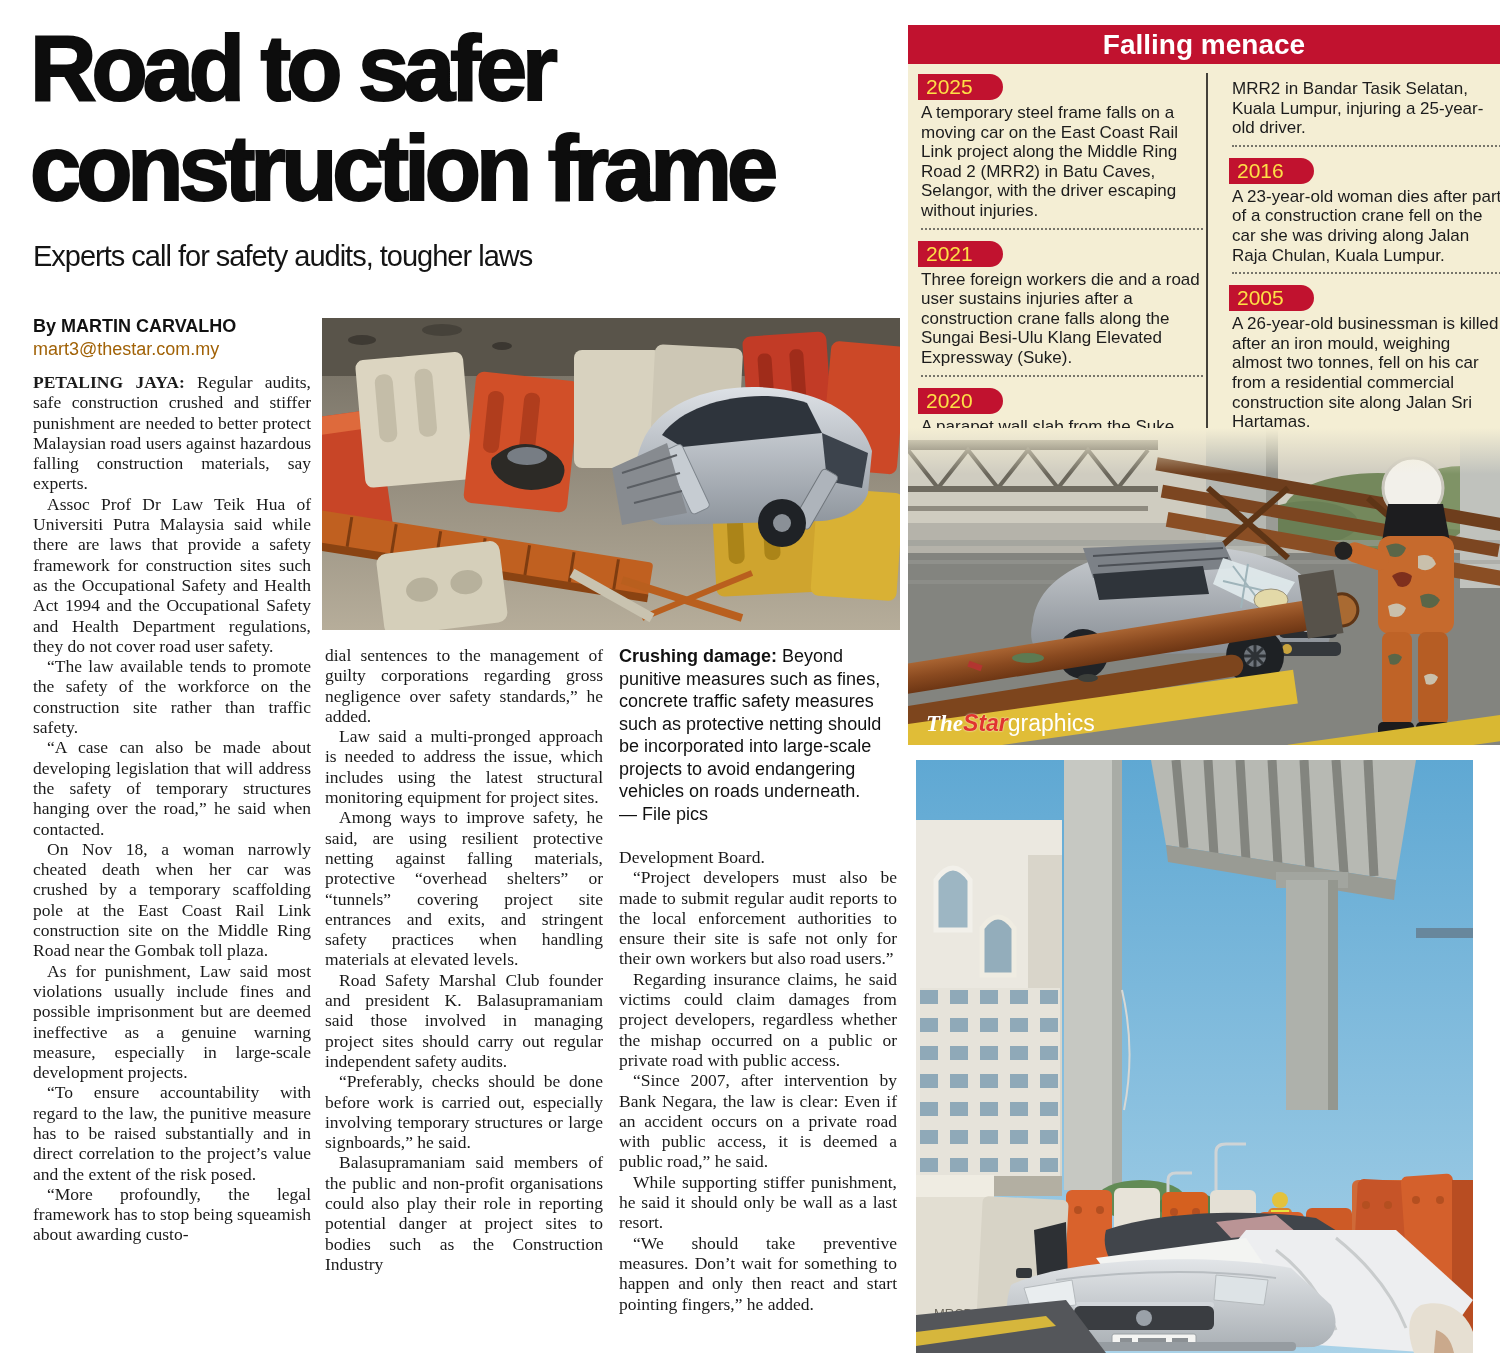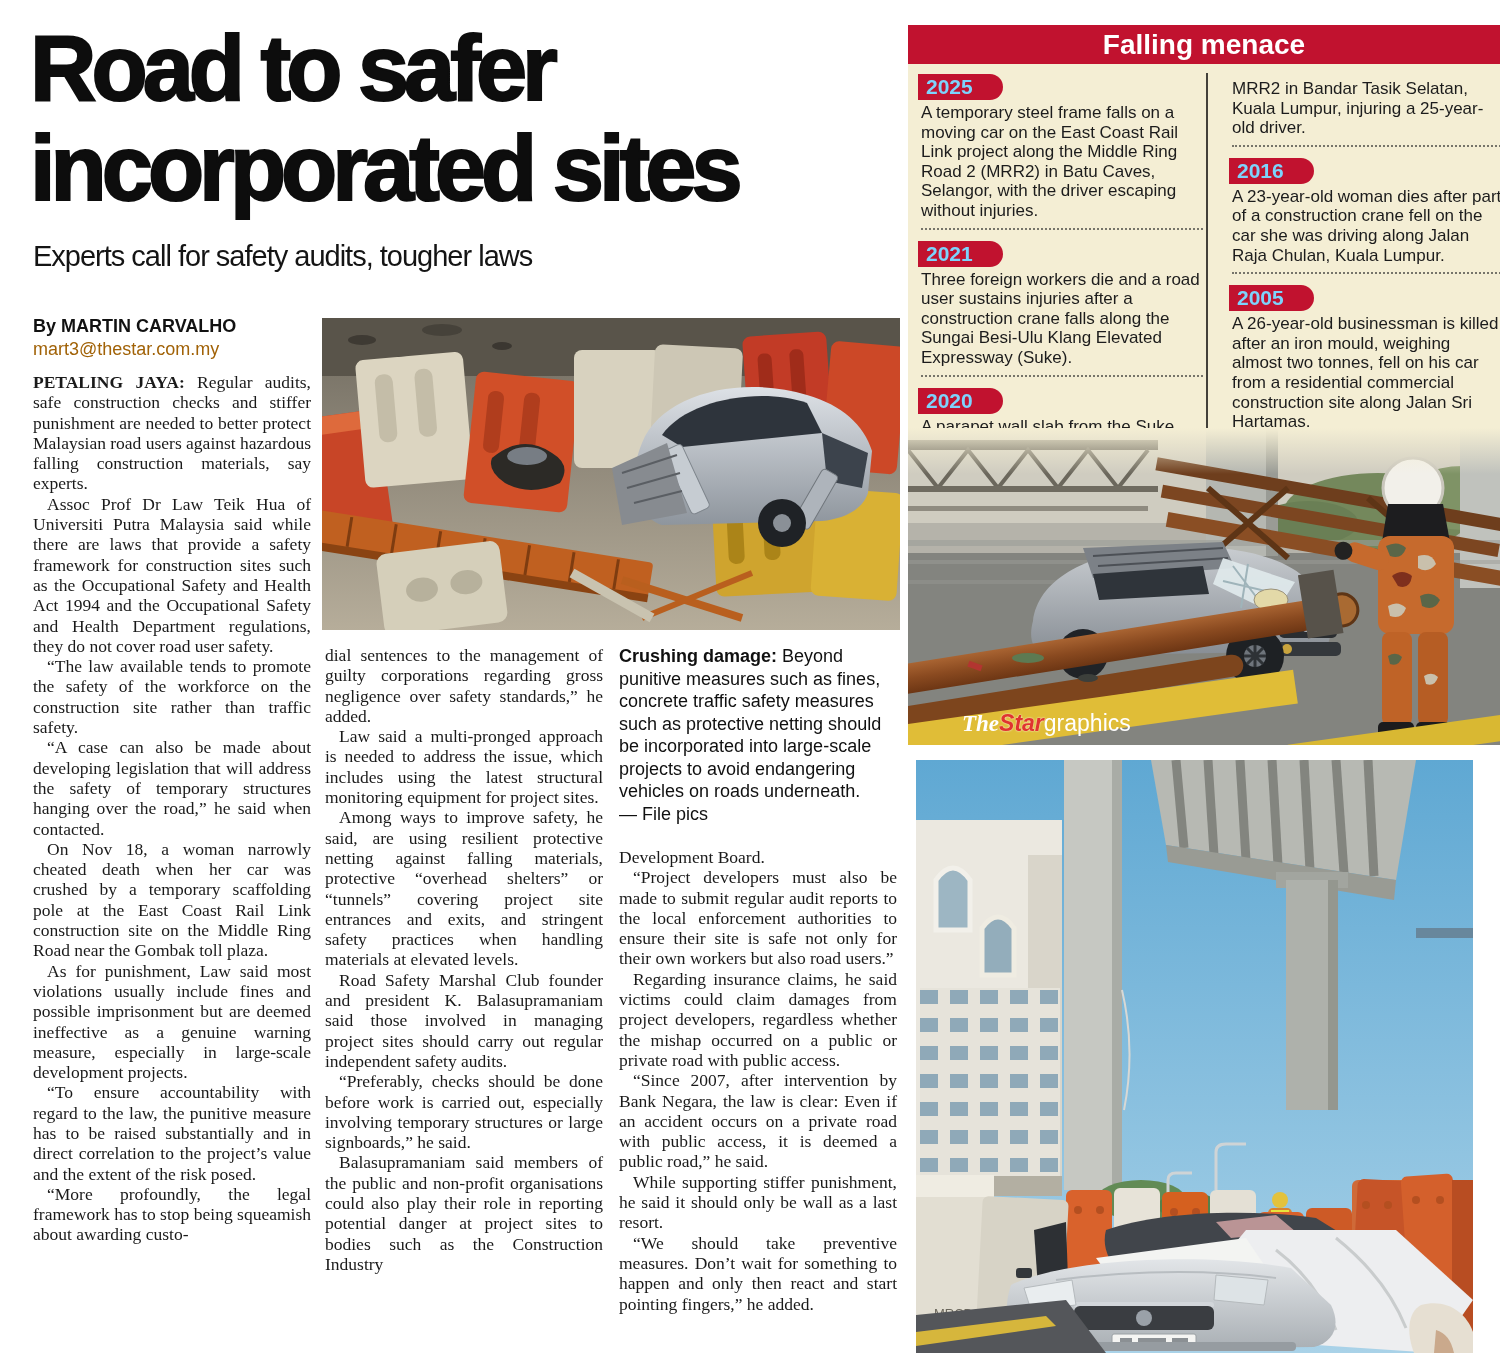--- a/index.html
+++ b/index.html
@@ -37,54 +37,54 @@
   .sidebar{position:absolute;left:908px;top:25px;width:592px;height:720px;background:#f4eed4;border-radius:18px;}
   .sb-banner{position:absolute;left:0;top:0;width:592px;height:39px;background:#c1122f;
     color:#fff;font-family:"Liberation Sans",sans-serif;font-weight:700;font-size:28px;
     text-align:center;line-height:39px;}
   .sb-divider{position:absolute;left:298px;top:48px;width:2px;height:378px;background:#43413a;}
   .sb-col{position:absolute;top:44px;font-family:"Liberation Sans",sans-serif;}
   .sb-left{left:13px;width:282px;}
   .sb-right{left:324px;width:272px;}
   .entry{border-bottom:2px dotted #76746a;margin-bottom:6px;}
   .entry.last{border-bottom:none;}
-  .year-badge{display:inline-block;background:#c1122f;color:#7dd3fc;font-weight:700;font-size:21px;
+  .year-badge{display:inline-block;background:#c1122f;color:#fde047;font-weight:400;font-size:21px;
     line-height:25px;padding:0 30px 1px 8px;border-radius:0 14px 14px 0;margin:5px 0 3px -3px;}
   .entry-text{margin:0 0 7px 0;font-size:17px;line-height:19.6px;color:#1c1c1c;}
   .entry.cont .entry-text{margin-top:10px;}
 
   
   .photo{position:absolute;overflow:hidden;}
   .photo svg{display:block;width:100%;height:100%;}
   .photo1{left:322px;top:318px;width:578px;height:312px;}
   .photo2{left:908px;top:428px;width:592px;height:317px;}
   .photo3{left:916px;top:760px;width:557px;height:593px;}
   .photo-fade{position:absolute;left:0;top:0;width:100%;height:46px;
     background:linear-gradient(#f4eed4,rgba(244,238,212,0));pointer-events:none;}
-  .watermark{position:absolute;left:18px;bottom:10px;font-size:23px;line-height:23px;white-space:nowrap;margin-left:36px;}
+  .watermark{position:absolute;left:18px;bottom:10px;font-size:23px;line-height:23px;white-space:nowrap;}
   .wm-the{font-family:"Liberation Serif",serif;font-style:italic;font-weight:700;color:#fff;}
   .wm-star{font-family:"Liberation Sans",sans-serif;font-weight:700;font-style:italic;color:#e0342f;
     text-shadow:0 0 2px #fff;}
   .wm-graphics{font-family:"Liberation Sans",sans-serif;color:#fff;}
 </style>
 </head>
 <body>
 
 <div class="page">
 
   <h1 class="headline">
     <span class="hl-line">Road to safer</span>
-    <span class="hl-line">incorporated sites</span>
+    <span class="hl-line">construction frame</span>
   </h1>
   <div class="subheadline">Experts call for safety audits, tougher laws</div>
   <div class="byline">By MARTIN CARVALHO</div>
   <div class="byline-email">mart3@thestar.com.my</div>
 
   <div class="col col1">
-    <p class="body-p noindent"><b class="lead-label">PETALING JAYA: </b><span>Regular audits, safe construction checks and stiffer punishment are needed to better protect Malaysian road users against hazardous falling construction materials, say experts.</span></p>
+    <p class="body-p noindent"><b class="lead-label">PETALING JAYA: </b><span>Regular audits, safe construction crushed and stiffer punishment are needed to better protect Malaysian road users against hazardous falling construction materials, say experts.</span></p>
     <p class="body-p">Assoc Prof Dr Law Teik Hua of Universiti Putra Malaysia said while there are laws that provide a safety framework for construction sites such as the Occupational Safety and Health Act 1994 and the Occupational Safety and Health Department regulations, they do not cover road user safety.</p>
     <p class="body-p">“The law available tends to promote the safety of the workforce on the construction site rather than traffic safety.</p>
     <p class="body-p">“A case can also be made about developing legislation that will address the safety of temporary structures hanging over the road,” he said when contacted.</p>
     <p class="body-p">On Nov 18, a woman narrowly cheated death when her car was crushed by a temporary scaffolding pole at the East Coast Rail Link construction site on the Middle Ring Road near the Gombak toll plaza.</p>
     <p class="body-p">As for punishment, Law said most violations usually include fines and possible imprisonment but are deemed ineffective as a genuine warning measure, especially in large-scale development projects.</p>
     <p class="body-p">“To ensure accountability with regard to the law, the punitive measure has to be raised substantially and in direct correlation to the project’s value and the extent of the risk posed.</p>
     <p class="body-p">“More profoundly, the legal framework has to stop being squeamish about awarding custo-</p>
   </div>
 
   <div class="col col2">

